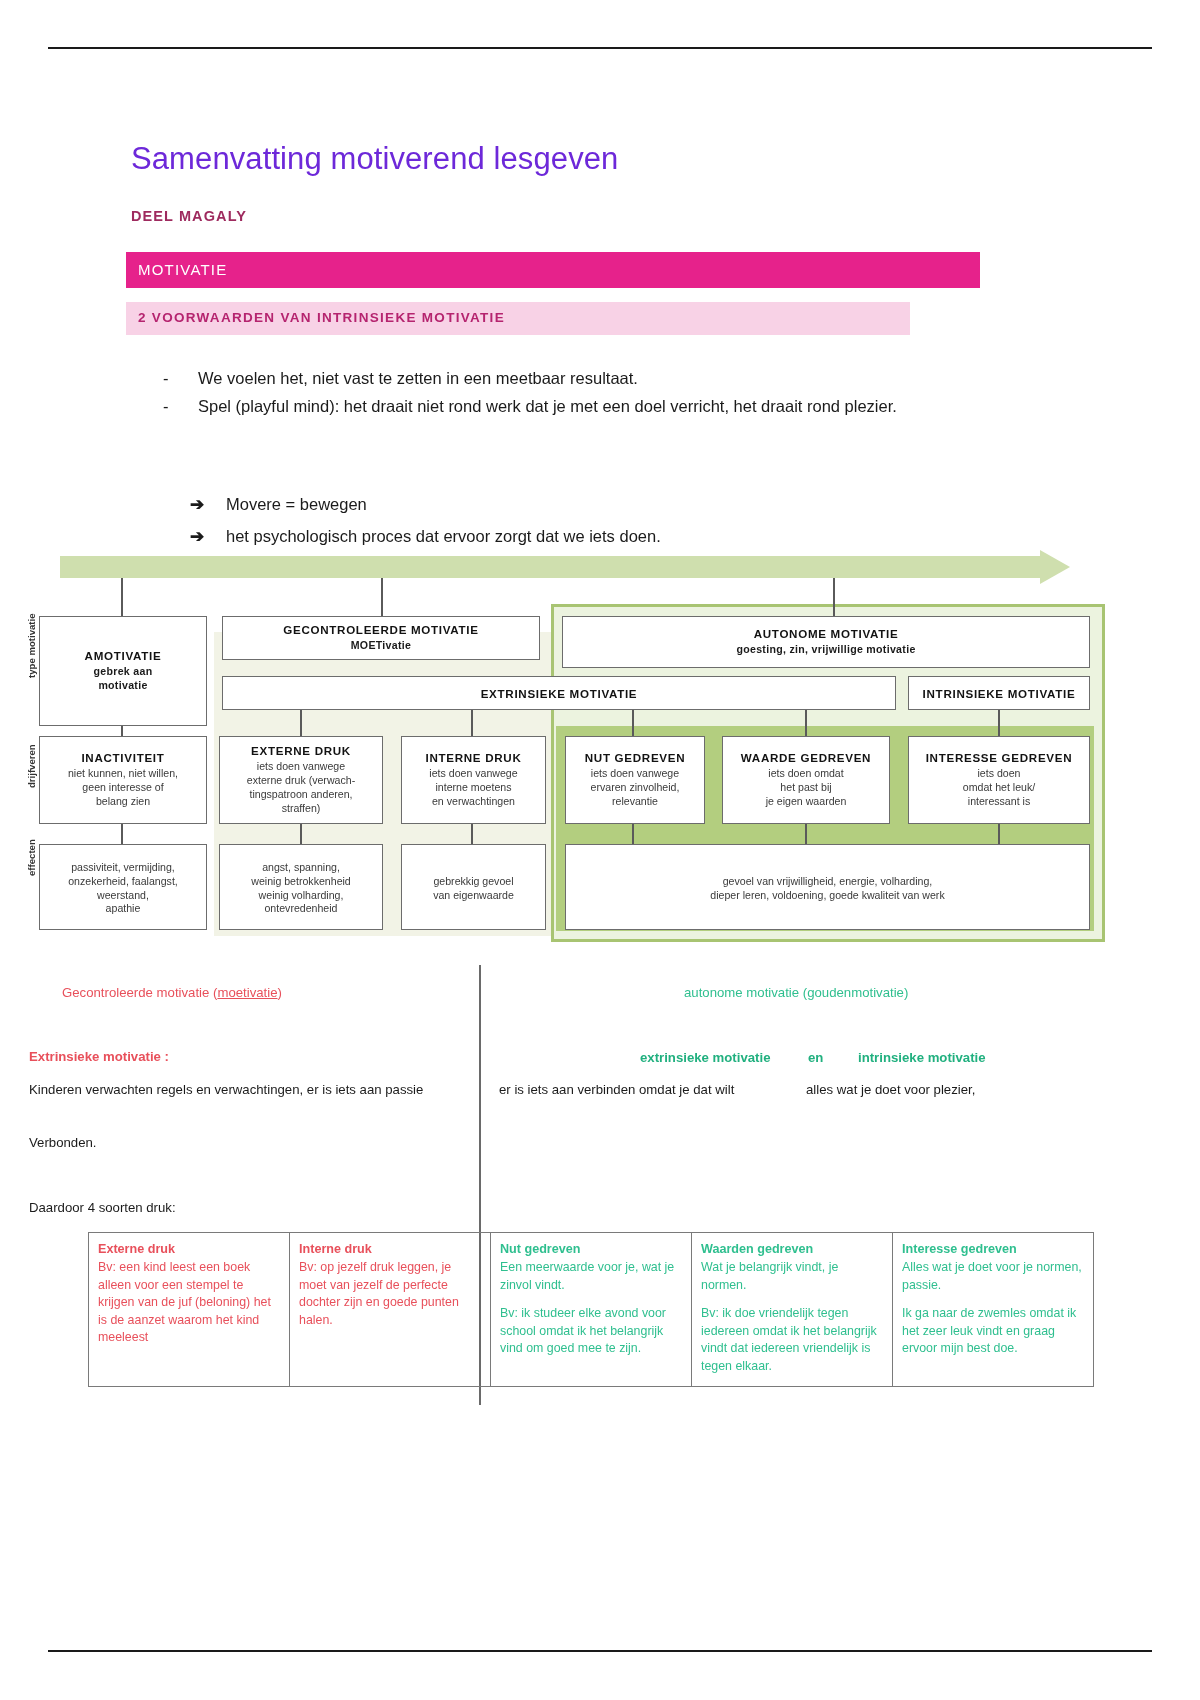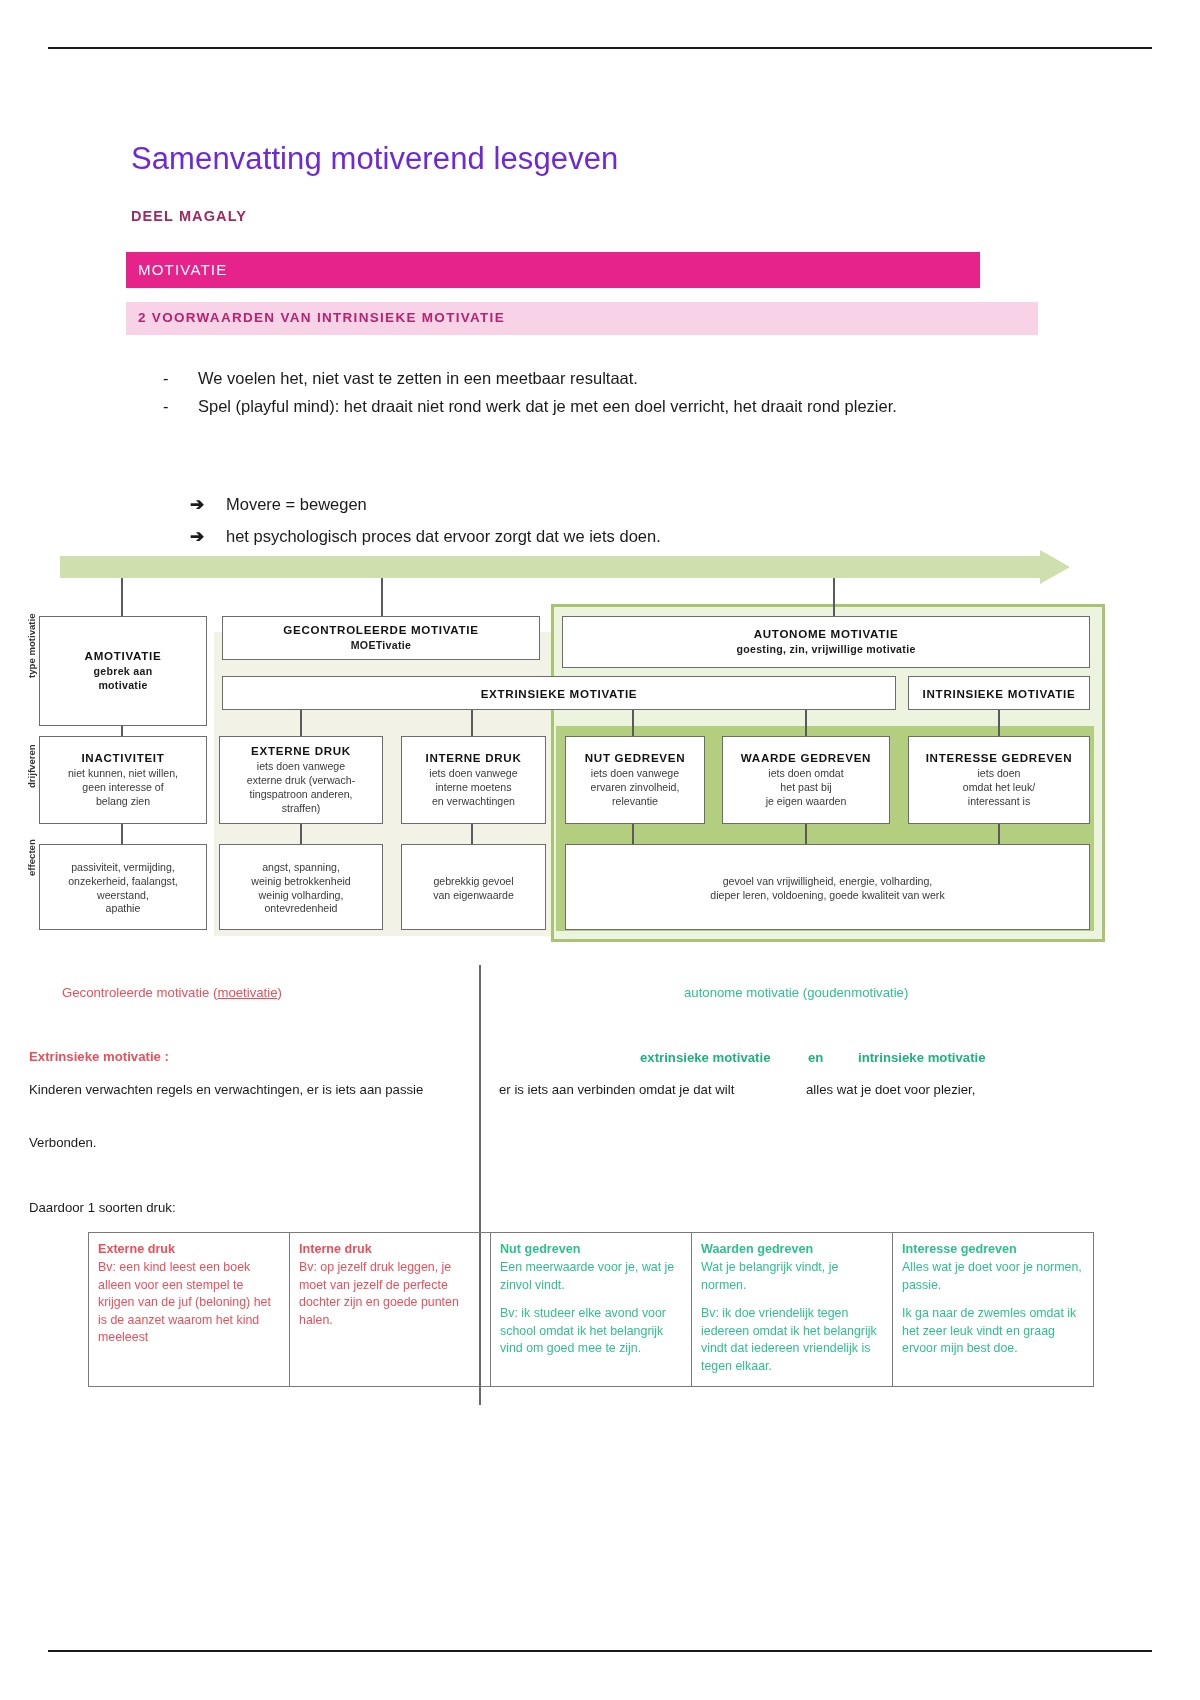--- a/index.html
+++ b/index.html
@@ -13,21 +13,21 @@
   
   .rule-top{position:absolute;left:48px;right:48px;top:47px;height:2px;background:#1a1a1a;}
   .rule-bottom{position:absolute;left:48px;right:48px;bottom:48px;height:2px;background:#1a1a1a;}
 
   
   .doc-title{position:absolute;left:131px;top:141px;font-size:31px;font-weight:400;color:#6d28d9;letter-spacing:.1px;}
   .subhead{position:absolute;left:131px;top:208px;font-size:14.5px;font-weight:bold;color:#9e2a5e;letter-spacing:1.1px;}
 
   .band-pink{position:absolute;left:126px;top:252px;width:854px;height:36px;background:#e6228b;}
   .band-pink span{position:absolute;left:12px;top:9px;font-size:15px;letter-spacing:1.2px;color:#fff;}
-  .band-light{position:absolute;left:126px;top:302px;width:912px;height:33px;background:#f8d2e6;}
+  .band-light{position:absolute;left:126px;top:302px;width:784px;height:33px;background:#f8d2e6;}
   .band-light span{position:absolute;left:12px;top:8px;font-size:13.5px;letter-spacing:1.3px;color:#b5246f;font-weight:600;}
 
   
   .bullets{position:absolute;left:163px;top:366px;width:820px;font-size:16.5px;line-height:1.48;color:#1b1b1b;}
   .bullets .li{display:flex;}
   .bullets .dash{width:35px;flex:none;}
   .arrows{position:absolute;left:190px;top:491px;width:820px;font-size:16.5px;line-height:1.6;color:#1b1b1b;}
   .arrows .li{display:flex;}
   .arrows .ar{width:36px;flex:none;font-size:17px;font-weight:bold;}
 
@@ -233,21 +233,21 @@
   <div class="tx grn" style="left:684px;top:983px;">autonome motivatie (goudenmotivatie)</div>
 
   <div class="tx redb" style="left:29px;top:1047px;">Extrinsieke motivatie :</div>
 
   <div class="tx grnb" style="left:640px;top:1048px;">extrinsieke motivatie</div>
   <div class="tx grnb" style="left:808px;top:1048px;">en</div>
   <div class="tx grnb" style="left:858px;top:1048px;">intrinsieke motivatie</div>
 
   <div class="tx blk" style="left:29px;top:1080px;width:400px;">Kinderen verwachten regels en verwachtingen, er is iets aan passie</div>
   <div class="tx blk" style="left:29px;top:1133px;">Verbonden.</div>
-  <div class="tx blk" style="left:29px;top:1198px;">Daardoor 1 soorten druk:</div>
+  <div class="tx blk" style="left:29px;top:1198px;">Daardoor 4 soorten druk:</div>
 
   <div class="tx blk" style="left:499px;top:1080px;width:300px;">er is iets aan verbinden omdat je dat wilt</div>
   <div class="tx blk" style="left:806px;top:1080px;width:260px;">alles wat je doet voor plezier,</div>
 
   <div class="tbl">
 
     <div class="tcol" style="width:201px;">
       <div class="hd red">Externe druk</div>
       <div class="bd red">
         <p>Bv: een kind leest een boek alleen voor een stempel te krijgen van de juf (beloning) het is de aanzet waarom het kind meeleest</p>

